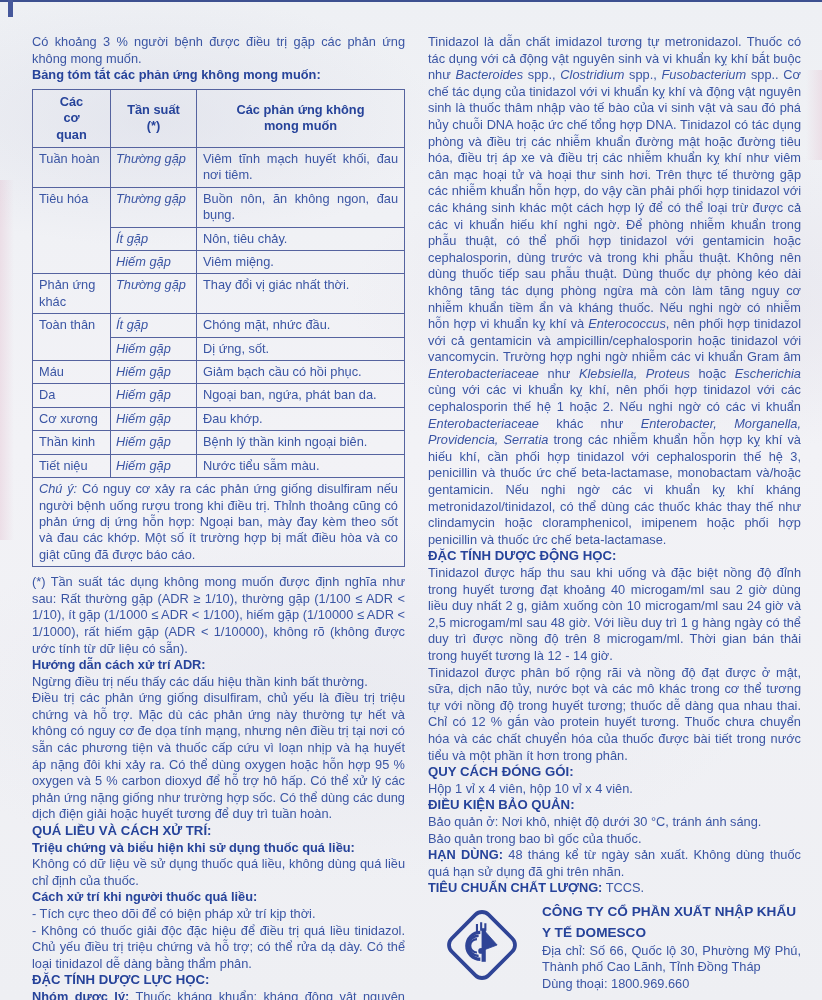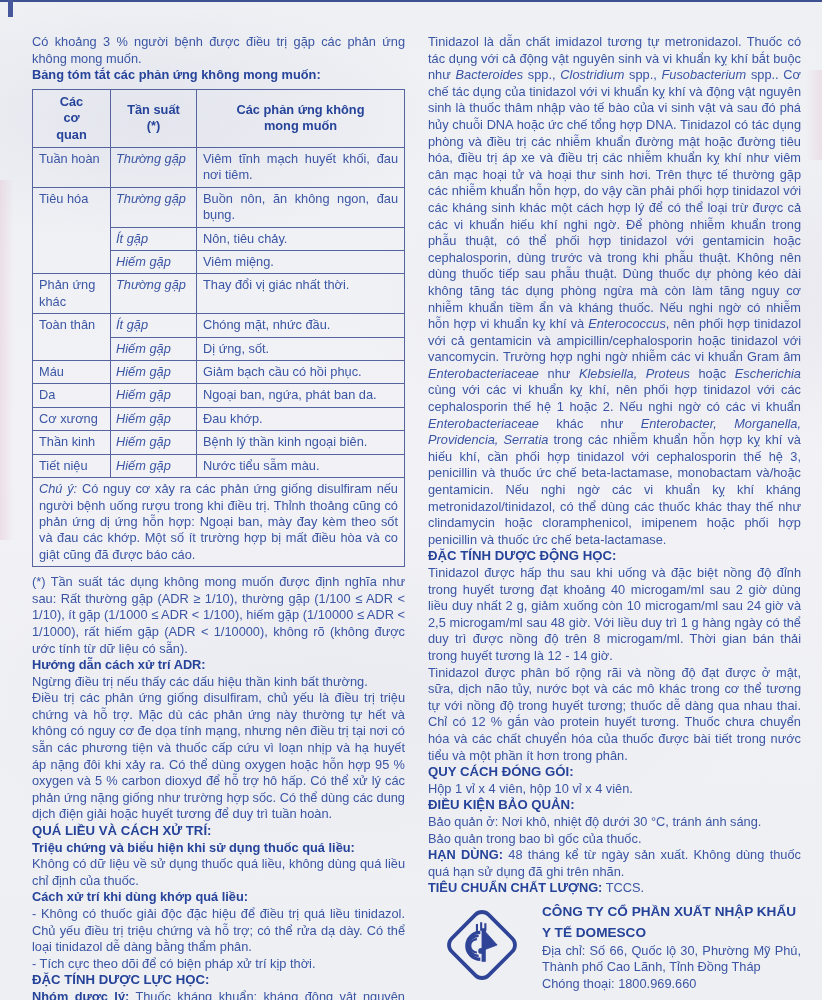--- a/index.html
+++ b/index.html
@@ -137,23 +137,23 @@
       </tbody>
     </table>
 
   <p>(*) Tần suất tác dụng không mong muốn được định nghĩa như sau: Rất thường gặp (ADR ≥ 1/10), thường gặp (1/100 ≤ ADR &lt; 1/10), ít gặp (1/1000 ≤ ADR &lt; 1/100), hiếm gặp (1/10000 ≤ ADR &lt; 1/1000), rất hiếm gặp (ADR &lt; 1/10000), không rõ (không được ước tính từ dữ liệu có sẵn).</p>
   <p class="h-bold">Hướng dẫn cách xử trí ADR:</p>
   <p>Ngừng điều trị nếu thấy các dấu hiệu thần kinh bất thường.</p>
   <p>Điều trị các phản ứng giống disulfiram, chủ yếu là điều trị triệu chứng và hỗ trợ. Mặc dù các phản ứng này thường tự hết và không có nguy cơ đe dọa tính mạng, nhưng nên điều trị tại nơi có sẵn các phương tiện và thuốc cấp cứu vì loạn nhịp và hạ huyết áp nặng đôi khi xảy ra. Có thể dùng oxygen hoặc hỗn hợp 95 % oxygen và 5 % carbon dioxyd để hỗ trợ hô hấp. Có thể xử lý các phản ứng nặng giống như trường hợp sốc. Có thể dùng các dung dịch điện giải hoặc huyết tương để duy trì tuần hoàn.</p>
   <p class="h-caps">QUÁ LIỀU VÀ CÁCH XỬ TRÍ:</p>
   <p class="h-bold">Triệu chứng và biểu hiện khi sử dụng thuốc quá liều:</p>
   <p>Không có dữ liệu về sử dụng thuốc quá liều, không dùng quá liều chỉ định của thuốc.</p>
-  <p class="h-bold">Cách xử trí khi dùng khớp quá liều:</p>
+  <p class="h-bold">Cách xử trí khi người thuốc quá liều:</p>
+  <p>- Tích cực theo dõi để có biện pháp xử trí kịp thời.</p>
   <p>- Không có thuốc giải độc đặc hiệu để điều trị quá liều tinidazol. Chủ yếu điều trị triệu chứng và hỗ trợ; có thể rửa dạ dày. Có thể loại tinidazol dễ dàng bằng thẩm phân.</p>
-  <p>- Tích cực theo dõi để có biện pháp xử trí kịp thời.</p>
   <p class="h-caps">ĐẶC TÍNH DƯỢC LỰC HỌC:</p>
   <p><b>Nhóm dược lý:</b><span> Thuốc kháng khuẩn; kháng động vật nguyên sinh.</span></p>
 
 </div>
 
 <div class="col col-right">
   <p><span>Tinidazol là dẫn chất imidazol tương tự metronidazol. Thuốc có tác dụng với cả động vật nguyên sinh và vi khuẩn kỵ khí bắt buộc như </span><span style="font-style: italic;">Bacteroides</span><span> spp., </span><span style="font-style: italic;">Clostridium</span><span> spp., </span><span style="font-style: italic;">Fusobacterium</span><span> spp.. Cơ chế tác dụng của tinidazol với vi khuẩn kỵ khí và động vật nguyên sinh là thuốc thâm nhập vào tế bào của vi sinh vật và sau đó phá hủy chuỗi DNA hoặc ức chế tổng hợp DNA. Tinidazol có tác dụng phòng và điều trị các nhiễm khuẩn đường mật hoặc đường tiêu hóa, điều trị áp xe và điều trị các nhiễm khuẩn kỵ khí như viêm cân mạc hoại tử và hoại thư sinh hơi. Trên thực tế thường gặp các nhiễm khuẩn hỗn hợp, do vậy cần phải phối hợp tinidazol với các kháng sinh khác một cách hợp lý để có thể loại trừ được cả các vi khuẩn hiếu khí nghi ngờ. Để phòng nhiễm khuẩn trong phẫu thuật, có thể phối hợp tinidazol với gentamicin hoặc cephalosporin, dùng trước và trong khi phẫu thuật. Không nên dùng thuốc tiếp sau phẫu thuật. Dùng thuốc dự phòng kéo dài không tăng tác dụng phòng ngừa mà còn làm tăng nguy cơ nhiễm khuẩn tiềm ẩn và kháng thuốc. Nếu nghi ngờ có nhiễm hỗn hợp vi khuẩn kỵ khí và </span><span style="font-style: italic;">Enterococcus</span><span>, nên phối hợp tinidazol với cả gentamicin và ampicillin/cephalosporin hoặc tinidazol với vancomycin. Trường hợp nghi ngờ nhiễm các vi khuẩn Gram âm </span><span style="font-style: italic;">Enterobacteriaceae</span><span> như </span><span style="font-style: italic;">Klebsiella, Proteus</span><span> hoặc </span><span style="font-style: italic;">Escherichia</span><span> cùng với các vi khuẩn kỵ khí, nên phối hợp tinidazol với các cephalosporin thế hệ 1 hoặc 2. Nếu nghi ngờ có các vi khuẩn </span><span style="font-style: italic;">Enterobacteriaceae</span><span> khác như </span><span style="font-style: italic;">Enterobacter, Morganella, Providencia, Serratia</span><span> trong các nhiễm khuẩn hỗn hợp kỵ khí và hiếu khí, cần phối hợp tinidazol với cephalosporin thế hệ 3, penicillin và thuốc ức chế beta-lactamase, monobactam và/hoặc gentamicin. Nếu nghi ngờ các vi khuẩn kỵ khí kháng metronidazol/tinidazol, có thể dùng các thuốc khác thay thế như clindamycin hoặc cloramphenicol, imipenem hoặc phối hợp penicillin và thuốc ức chế beta-lactamase.</span></p>
   <p class="h-caps">ĐẶC TÍNH DƯỢC ĐỘNG HỌC:</p>
   <p>Tinidazol được hấp thu sau khi uống và đặc biệt nồng độ đỉnh trong huyết tương đạt khoảng 40 microgam/ml sau 2 giờ dùng liều duy nhất 2 g, giảm xuống còn 10 microgam/ml sau 24 giờ và 2,5 microgam/ml sau 48 giờ. Với liều duy trì 1 g hàng ngày có thể duy trì được nồng độ trên 8 microgam/ml. Thời gian bán thải trong huyết tương là 12 - 14 giờ.</p>
   <p>Tinidazol được phân bố rộng rãi và nồng độ đạt được ở mật, sữa, dịch não tủy, nước bọt và các mô khác trong cơ thể tương tự với nồng độ trong huyết tương; thuốc dễ dàng qua nhau thai. Chỉ có 12 % gắn vào protein huyết tương. Thuốc chưa chuyển hóa và các chất chuyển hóa của thuốc được bài tiết trong nước tiểu và một phần ít hơn trong phân.</p>
@@ -177,16 +177,16 @@
           <path d="M46 39 a12 12 0 1 0 0 24" stroke-width="3"></path>
           <path d="M44 43 a8 8 0 1 0 0 16" stroke-width="2.5"></path>
           <circle cx="49" cy="57" r="3.5" fill="#2f4496" stroke="none"></circle>
         </g>
       </svg>
       
     </div>
     <div class="mfr-text">
       <p class="company-name">CÔNG TY CỔ PHẦN XUẤT NHẬP KHẨU Y TẾ DOMESCO</p>
       <p>Địa chỉ: Số 66, Quốc lộ 30, Phường Mỹ Phú, Thành phố Cao Lãnh, Tỉnh Đồng Tháp</p>
-      <p>Chóng thoại: 1800.969.660</p>
+      <p>Dùng thoại: 1800.969.660</p>
     </div>
   </div>
 </div>
 
 </body></html>

